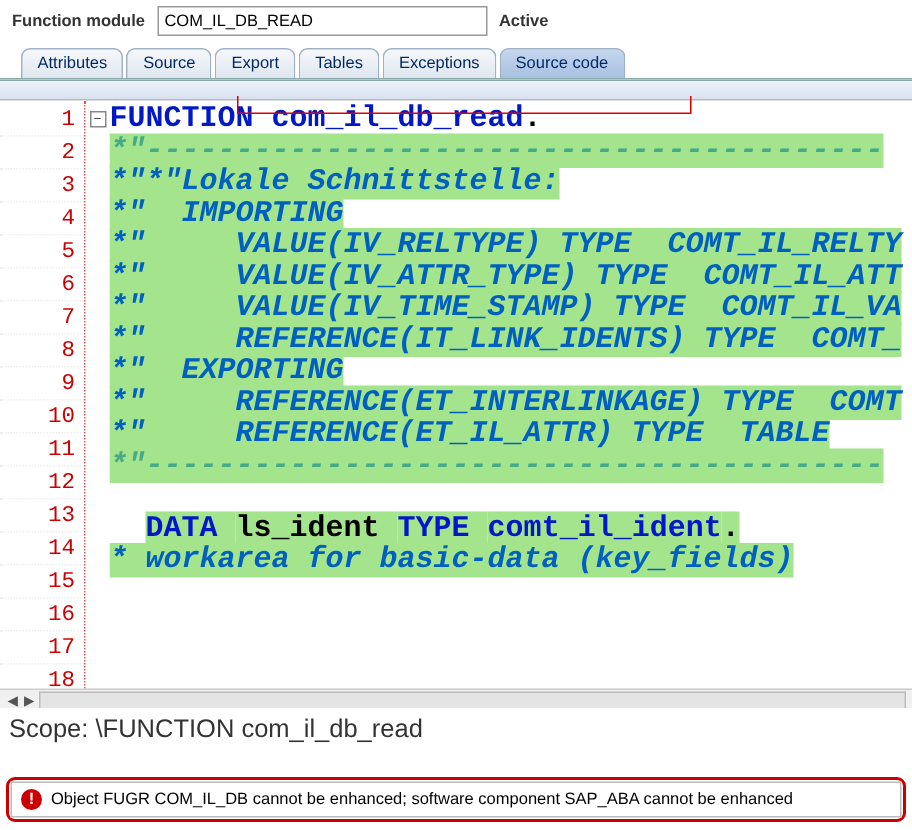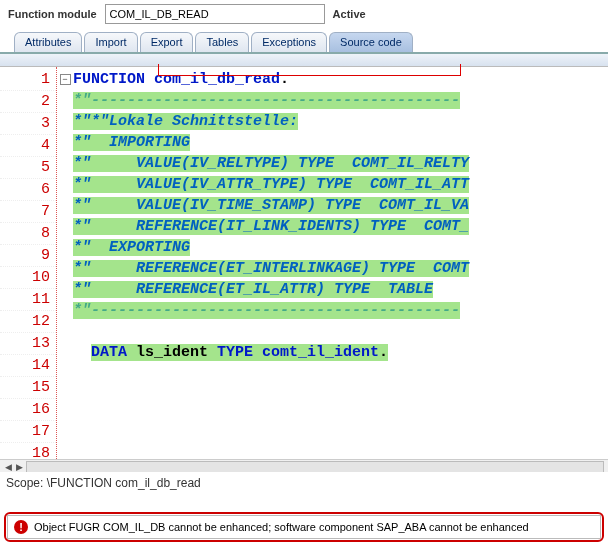--- a/index.html
+++ b/index.html
@@ -98,21 +98,21 @@
     color: #666;
   }
   .fold-box {
     width: 9px; height: 9px; border: 1px solid #888;
     display: flex; align-items: center; justify-content: center;
     font-size: 9px; line-height: 9px; color: #444;
   }
   .code {
     flex: 1;
     font-family: "Courier New", monospace;
-    font-size: 15px;
+    font-size: 20px;
     font-weight: bold;
     padding-top: 2px;
     overflow: hidden;
   }
   .code .line {
     height: 21px;
     line-height: 21px;
     white-space: pre;
   }
   .kw { color: #0018c8; }
@@ -127,21 +127,21 @@
     border-top: 1px solid #ccc;
     display: flex;
     align-items: center;
     padding: 0 4px;
     gap: 2px;
   }
   .sf-bar { flex: 1; height: 10px; background: #e4e4e4; border: 1px solid #bbb; }
   .scope-row {
     padding: 4px 6px;
     color: #333;
-    font-size: 12px;
+    font-size: 17px;
   }
   .error-bar-wrap {
     margin: 18px 4px 4px 4px;
     border: 2px solid #c00;
     border-radius: 6px;
     padding: 1px;
   }
   .error-bar {
     display: flex;
     align-items: center;
@@ -162,21 +162,21 @@
 <body>
 
 <div class="header-row">
   <span class="header-label">Function module</span>
   <input class="header-input" value="COM_IL_DB_READ" style="">
   <span class="header-label">Active</span>
 </div>
 
 <div class="tabs-row" id="tabs-row">
     <div class="tab">Attributes</div>
-    <div class="tab">Import</div>
+    <div class="tab">Source</div>
     <div class="tab">Export</div>
     <div class="tab">Tables</div>
     <div class="tab">Exceptions</div>
     <div class="tab selected">Source code</div>
   </div>
 
 <div class="editor-wrap">
   <div class="ruler">
     <div class="red-marker a"></div>
     <div class="red-marker b"></div>
@@ -233,20 +233,21 @@
         <div class="line"><span class="cm2 hl">*"     VALUE(IV_RELTYPE) TYPE  COMT_IL_RELTY</span></div>
         <div class="line"><span class="cm2 hl">*"     VALUE(IV_ATTR_TYPE) TYPE  COMT_IL_ATT</span></div>
         <div class="line"><span class="cm2 hl">*"     VALUE(IV_TIME_STAMP) TYPE  COMT_IL_VA</span></div>
         <div class="line"><span class="cm2 hl">*"     REFERENCE(IT_LINK_IDENTS) TYPE  COMT_</span></div>
         <div class="line"><span class="cm2 hl">*"  EXPORTING</span></div>
         <div class="line"><span class="cm2 hl">*"     REFERENCE(ET_INTERLINKAGE) TYPE  COMT</span></div>
         <div class="line"><span class="cm2 hl">*"     REFERENCE(ET_IL_ATTR) TYPE  TABLE</span></div>
         <div class="line"><span class="cm hl">*"-----------------------------------------</span></div>
         <div class="line"><span class=""> </span></div>
         <div class="line"><span class="">  </span><span class="kw hl">DATA </span><span class="ident hl">ls_ident </span><span class="kw hl">TYPE </span><span class="kw hl">comt_il_ident</span><span class="punct hl">.</span></div>
+        <div class="line"><span class="cm2 hl">* workarea for basic-data (key_fields)</span></div>
       </div>
   </div>
   <div class="scroll-footer">
     <span class="arrow">◀</span>
     <span class="arrow">▶</span>
     <div class="sf-bar"></div>
   </div>
 </div>
 
 <div class="scope-row">Scope: \FUNCTION com_il_db_read</div>

